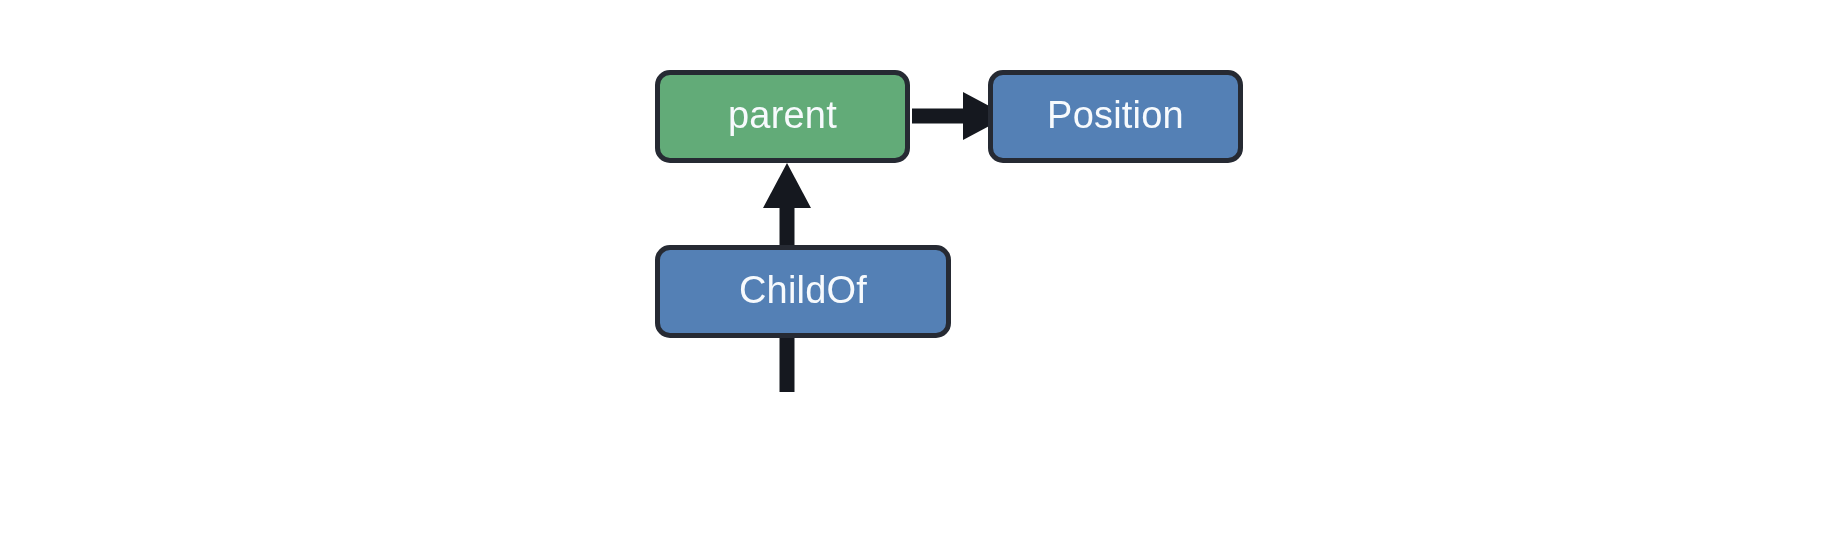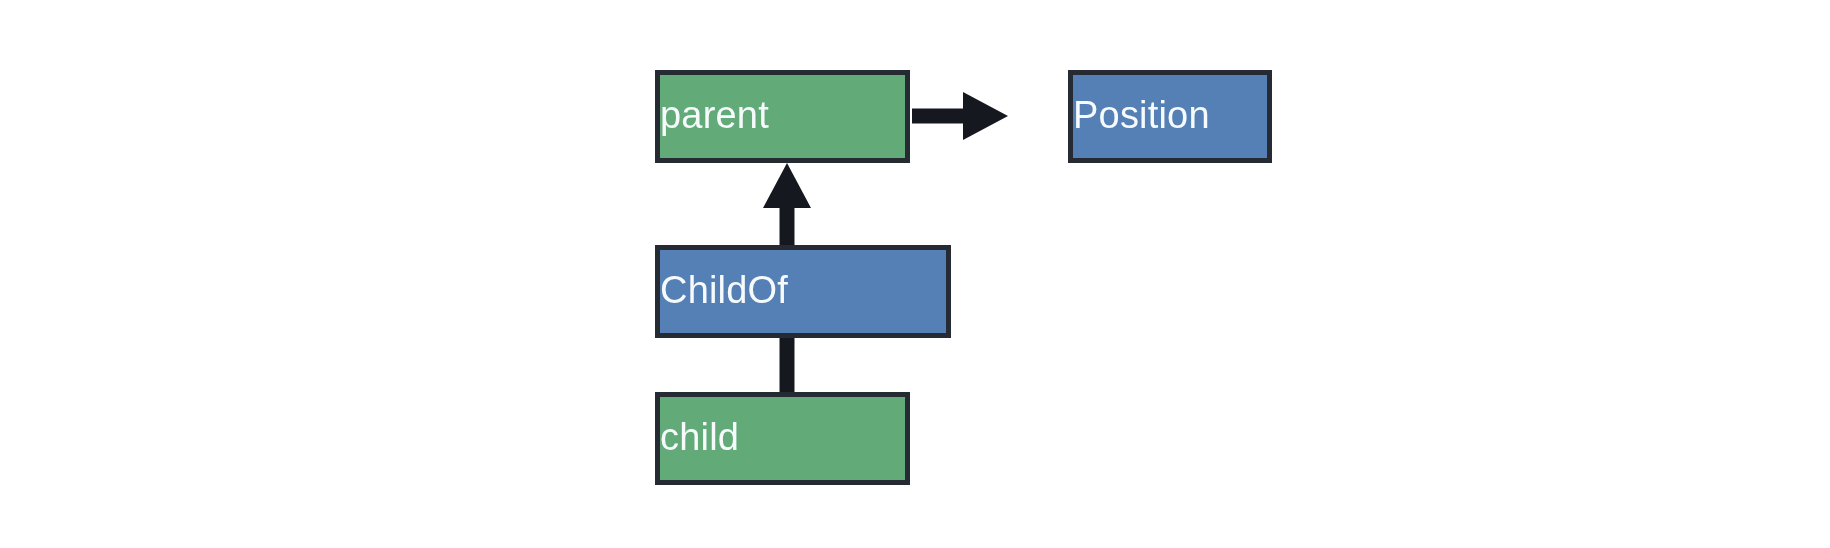--- a/index.html
+++ b/index.html
@@ -15,23 +15,23 @@
     width: 1830px;
     height: 548px;
     background: #ffffff;
     overflow: hidden;
   }
   .node {
     position: absolute;
     box-sizing: border-box;
     display: flex;
     align-items: center;
-    justify-content: flex-start;
+    justify-content: center;
     border: 5px solid #262a33;
-    border-radius: 0;
+    border-radius: 15px;
     color: #f7fafd;
     font-size: 38px;
     line-height: 1;
     letter-spacing: 0.2px;
     user-select: none;
   }
   .node-label {
     display: block;
     white-space: nowrap;
     padding-bottom: 3px;
@@ -68,25 +68,22 @@
 
     <g>
       <line x1="787" y1="392" x2="787" y2="336" stroke="#15181f" stroke-width="15"></line>
     </g>
   </svg>
 
   <div class="node green" style="left:655px; top:70px; width:255px; height:93px;">
     <span class="node-label">parent</span>
   </div>
 
-  <div class="node blue" style="left:1068px; top:70px; width:204px; height:93px;">
+  <div class="node blue" style="left:988px; top:70px; width:255px; height:93px;">
     <span class="node-label">Position</span>
   </div>
 
   <div class="node blue" style="left:655px; top:245px; width:296px; height:93px;">
     <span class="node-label">ChildOf</span>
   </div>
 
-  <div class="node green" style="left:655px; top:392px; width:255px; height:93px;">
-    <span class="node-label">child</span>
-  </div>
 
 </div>
 
 </body></html>

